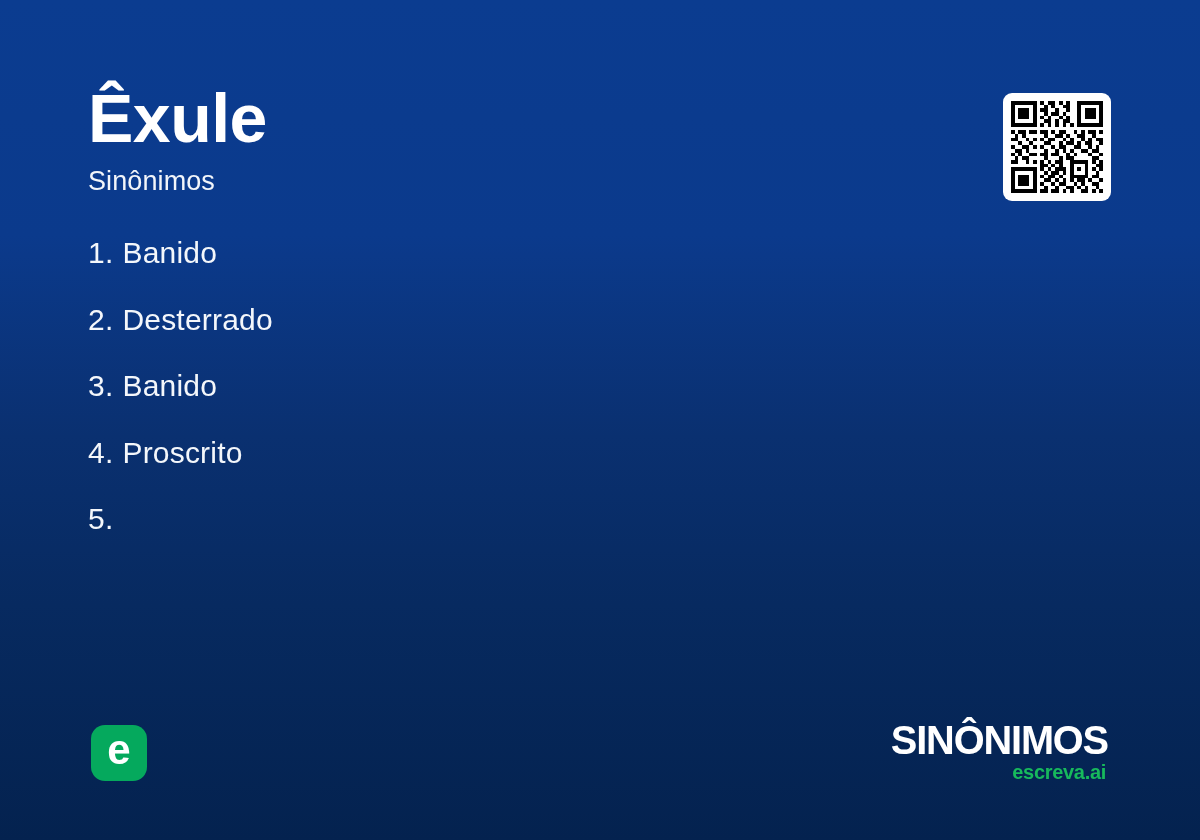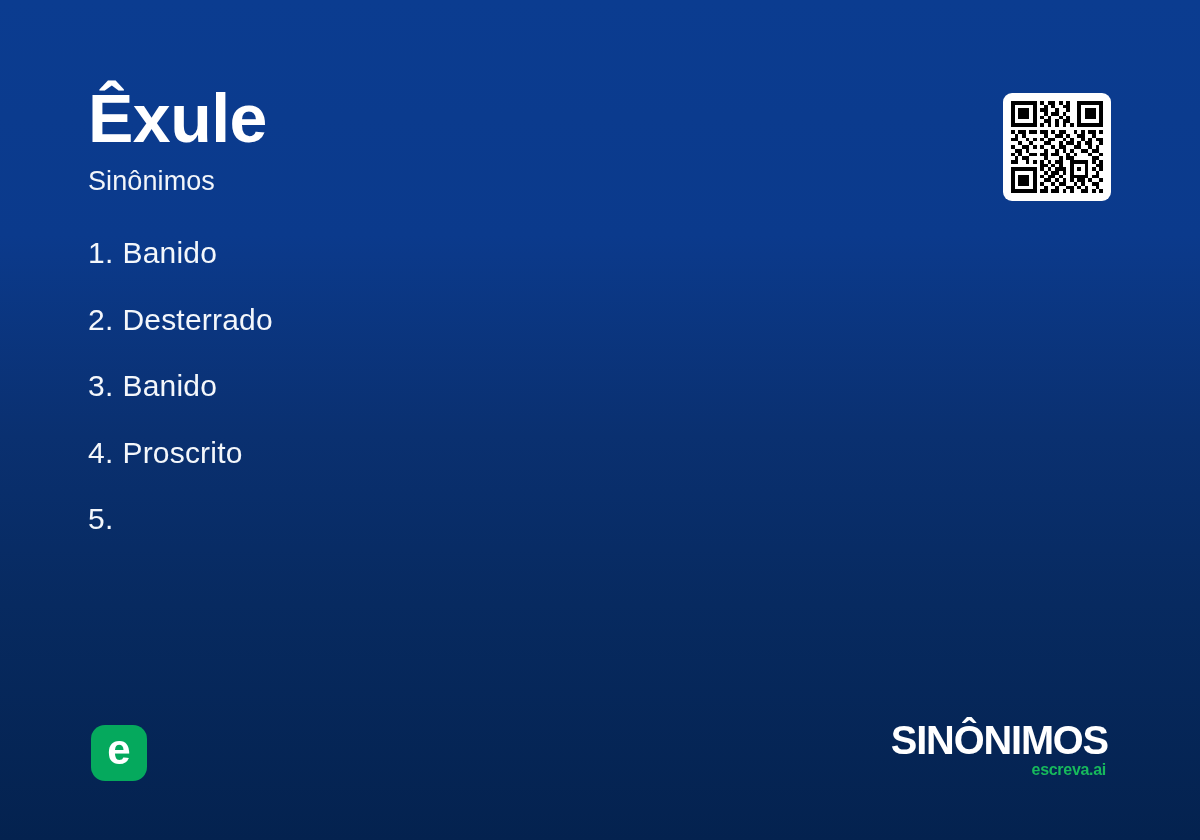--- a/index.html
+++ b/index.html
@@ -136,21 +136,21 @@
     font-size: 41px;
     line-height: 0.92;
     font-weight: 700;
     color: #ffffff;
     letter-spacing: -1.2px;
     transform: scaleX(0.97);
     transform-origin: right center;
   }
   .footer-logo-sub {
     display: block;
-    font-size: 16px;
+    font-size: 20px;
     line-height: 1;
     font-weight: 700;
     color: #17b95c;
     letter-spacing: -0.3px;
     margin-top: 2px;
     padding-right: 2px;
   }
 </style>
 </head>
 <body>

